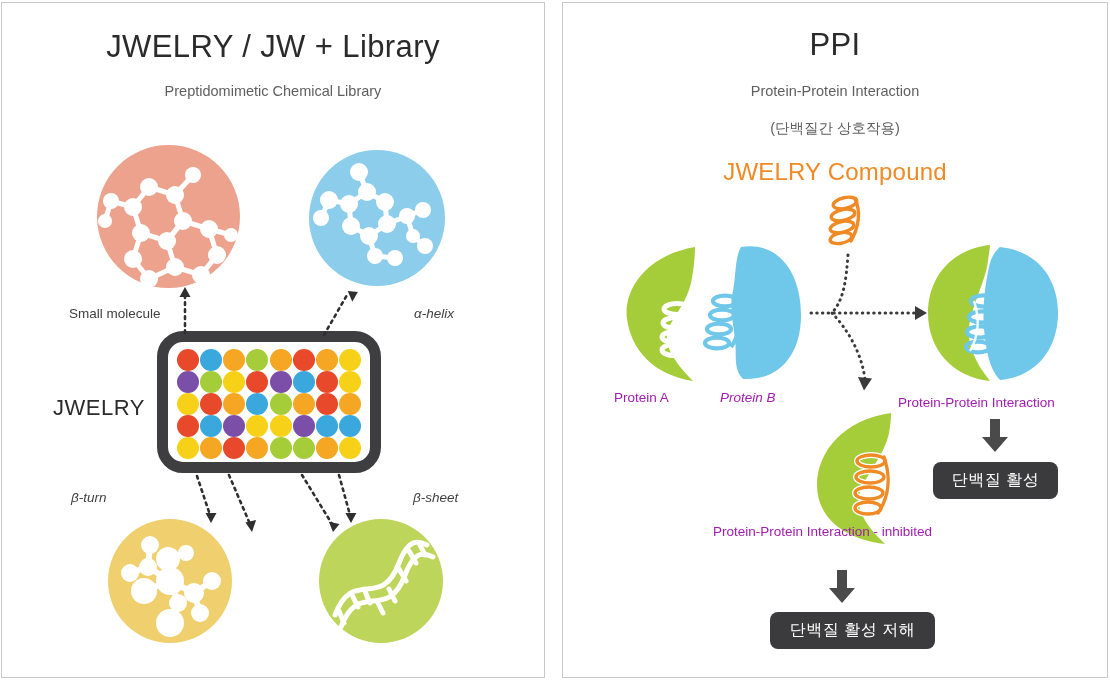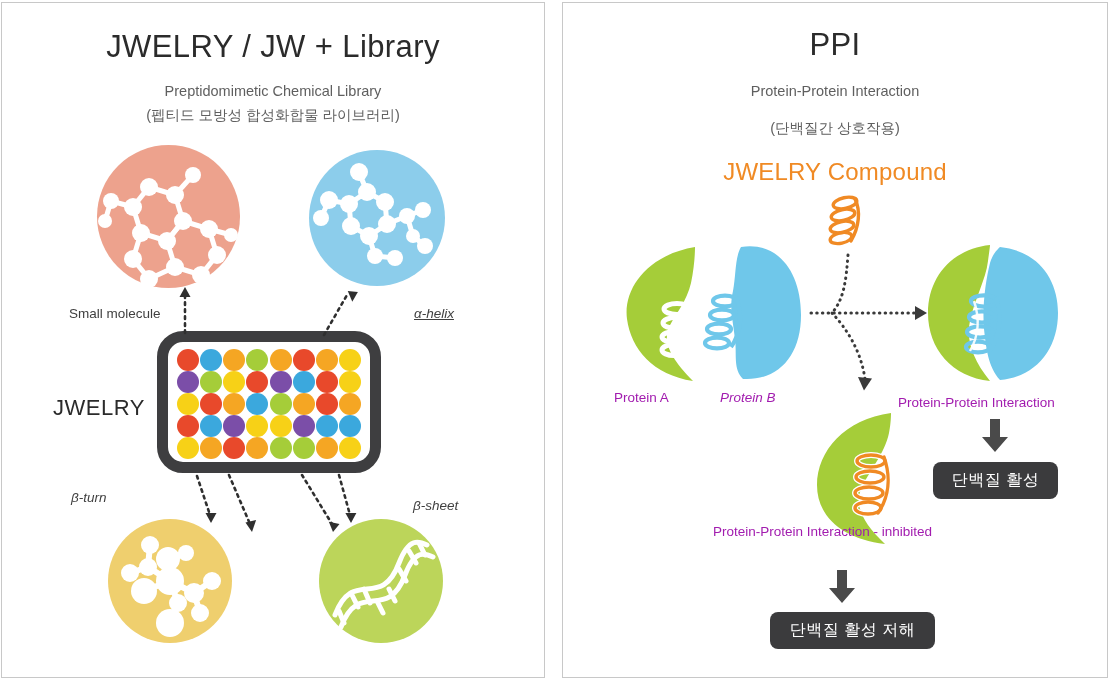--- a/index.html
+++ b/index.html
@@ -66,21 +66,20 @@
 </head>
 <body>
 
 <div class="stage">
 
   <div class="panel panel-left">
 
     <div class="abs subtitle" style="left:0;top:80px;">Preptidomimetic Chemical Library</div>
 
     <div class="abs title" style="left:0;top:26px;">JWELRY  /  JW + Library</div>
-    <div class="abs subtitle" style="left:0;top:103px;">(펩티드 모방성 합성화합물 라이브러리)</div>
 
     <div class="abs icon-circle" style="left:95px;top:142px;width:143px;height:143px;background:#eda28d;">
       <svg width="143" height="143" viewBox="0 0 143 143">
         <g stroke="#ffffff" stroke-width="5" fill="none">
           <path d="M52 42 L78 50 L86 76 L70 96 L44 88 L36 62 Z"></path>
           <path d="M86 76 L112 84 L120 110 L104 130 L78 122 L70 96 Z"></path>
           <path d="M44 88 L36 114 L52 134 L78 122"></path>
           <path d="M78 50 L96 30"></path>
           <path d="M36 62 L14 56 L8 76"></path>
           <path d="M112 84 L134 90"></path>
@@ -131,21 +130,21 @@
             <circle cx="98" cy="66" r="8"></circle>
           <circle cx="114" cy="60" r="8"></circle>
             <circle cx="104" cy="86" r="7"></circle>
           <circle cx="116" cy="96" r="8"></circle>
             <circle cx="66" cy="106" r="8"></circle>
           <circle cx="86" cy="108" r="8"></circle>
         </g>
       </svg>
     </div>
 
-    <div class="abs caption" style="left:412px;top:303px;text-decoration:underline;">
+    <div class="abs caption" style="left:412px;top:303px;">
       <span class="greek">α-helix</span>
     </div>
 
     <div class="abs jwelry-word" style="left:51px;top:392px;">JWELRY</div>
 
     <div class="abs plate" style="left:155px;top:328px;width:224px;height:142px;">
       <div class="plate-grid">
           <div class="well" style="background: rgb(232, 73, 43);"></div>
           <div class="well" style="background: rgb(59, 168, 221);"></div>
           <div class="well" style="background: rgb(245, 166, 35);"></div>
@@ -233,21 +232,21 @@
           <circle cx="36" cy="72" r="13"></circle>
             <circle cx="70" cy="84" r="9"></circle>
           <circle cx="62" cy="104" r="14"></circle>
             <circle cx="86" cy="74" r="10"></circle>
           <circle cx="104" cy="62" r="9"></circle>
             <circle cx="92" cy="94" r="9"></circle>
         </g>
       </svg>
     </div>
 
-    <div class="abs caption" style="left:411px;top:487px;margin-top:8px;">
+    <div class="abs caption" style="left:411px;top:487px;">
       <span class="greek">β-sheet</span>
     </div>
 
     <div class="abs icon-circle" style="left:317px;top:516px;width:124px;height:124px;background:#bcd55a;">
       <svg width="124" height="124" viewBox="0 0 124 124">
         <g stroke="#ffffff" stroke-width="5" fill="none" stroke-linecap="round">
           <path d="M16 96 C 34 48, 62 92, 80 44 C 90 18, 100 22, 108 26"></path>
           <path d="M22 108 C 40 60, 68 104, 86 56 C 96 30, 106 34, 114 38"></path>
           <path d="M20 92 L25 104"></path>
           <path d="M32 74 L39 88"></path>

